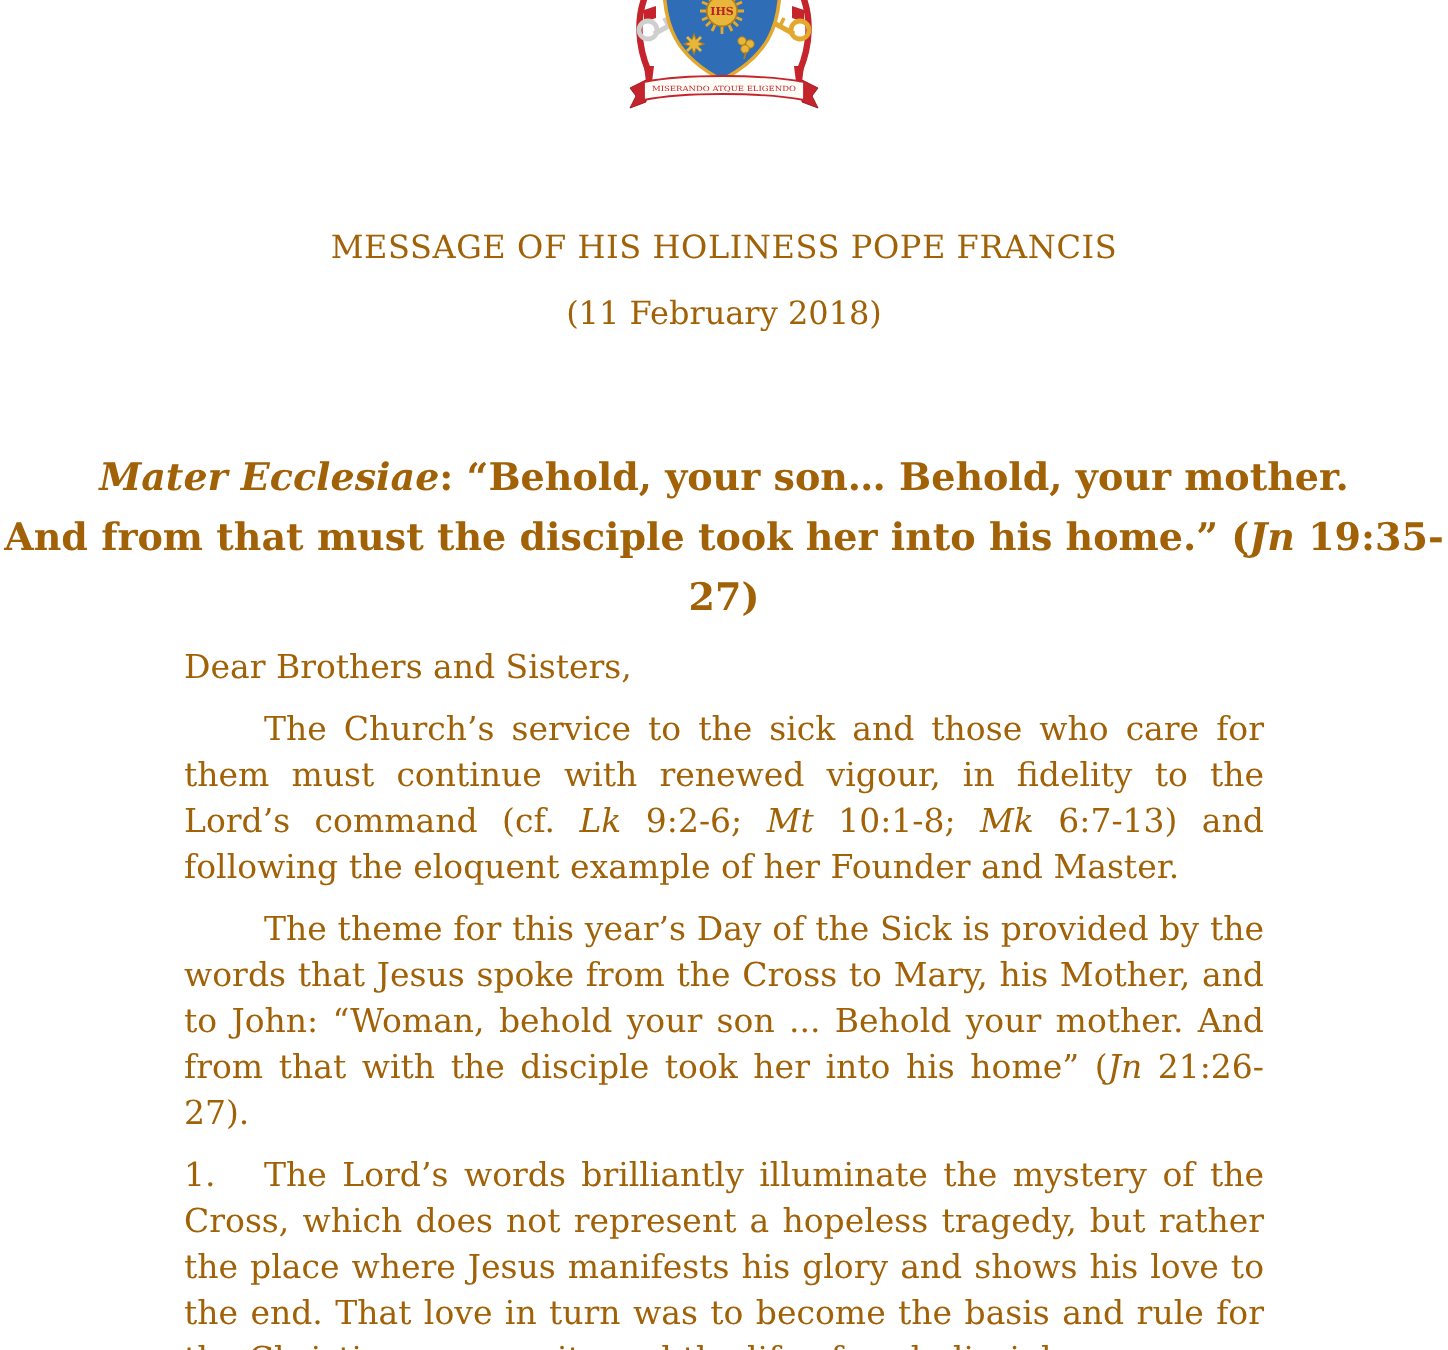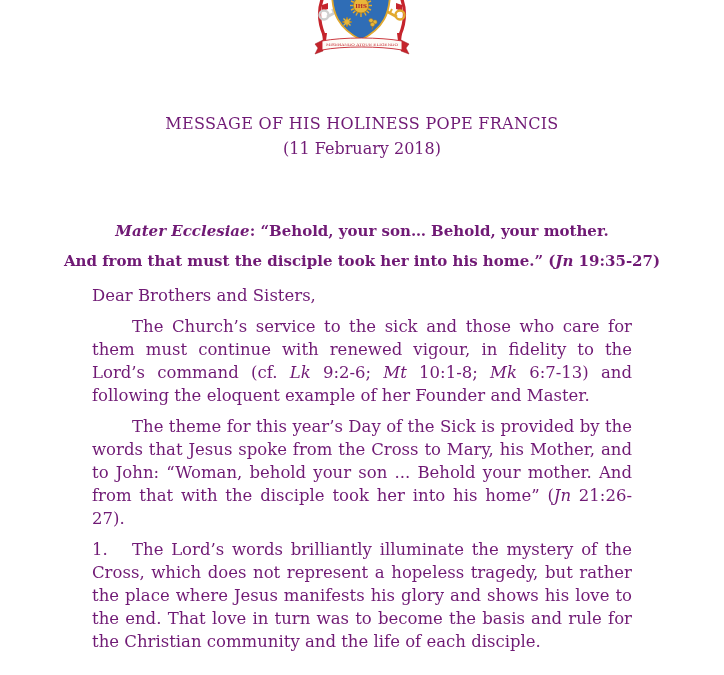--- a/index.html
+++ b/index.html
@@ -7,21 +7,21 @@
     padding: 0;
     background: #ffffff;
   }
   .page {
     position: relative;
     width: 724px;
     height: 675px;
     background: #ffffff;
     overflow: hidden;
     font-family: "DejaVu Serif", "Liberation Serif", serif;
-    color: #701a75;
+    color: #a16207;
   }
   
   .crest-wrap {
     width: 96px;
     height: 57px;
     margin: 0 auto;
     position: relative;
     overflow: hidden;
   }
   .crest-wrap svg {
@@ -33,30 +33,30 @@
   }
   
   .title-block {
     margin-top: 56px;
     text-align: center;
     font-size: 16px;
     line-height: 22px;
     letter-spacing: 0.3px;
   }
   .date-line {
-    margin-top: 3px;
+    margin-top: 11px;
     text-align: center;
     font-size: 16px;
     line-height: 22px;
   }
   
   .theme-block {
     margin-top: 56px;
     text-align: center;
-    font-size: 15px;
+    font-size: 19px;
     line-height: 30px;
     font-weight: bold;
   }
   
   .content {
     width: 556px;
     margin: 0 auto;
     font-size: 16.5px;
     line-height: 23px;
   }

